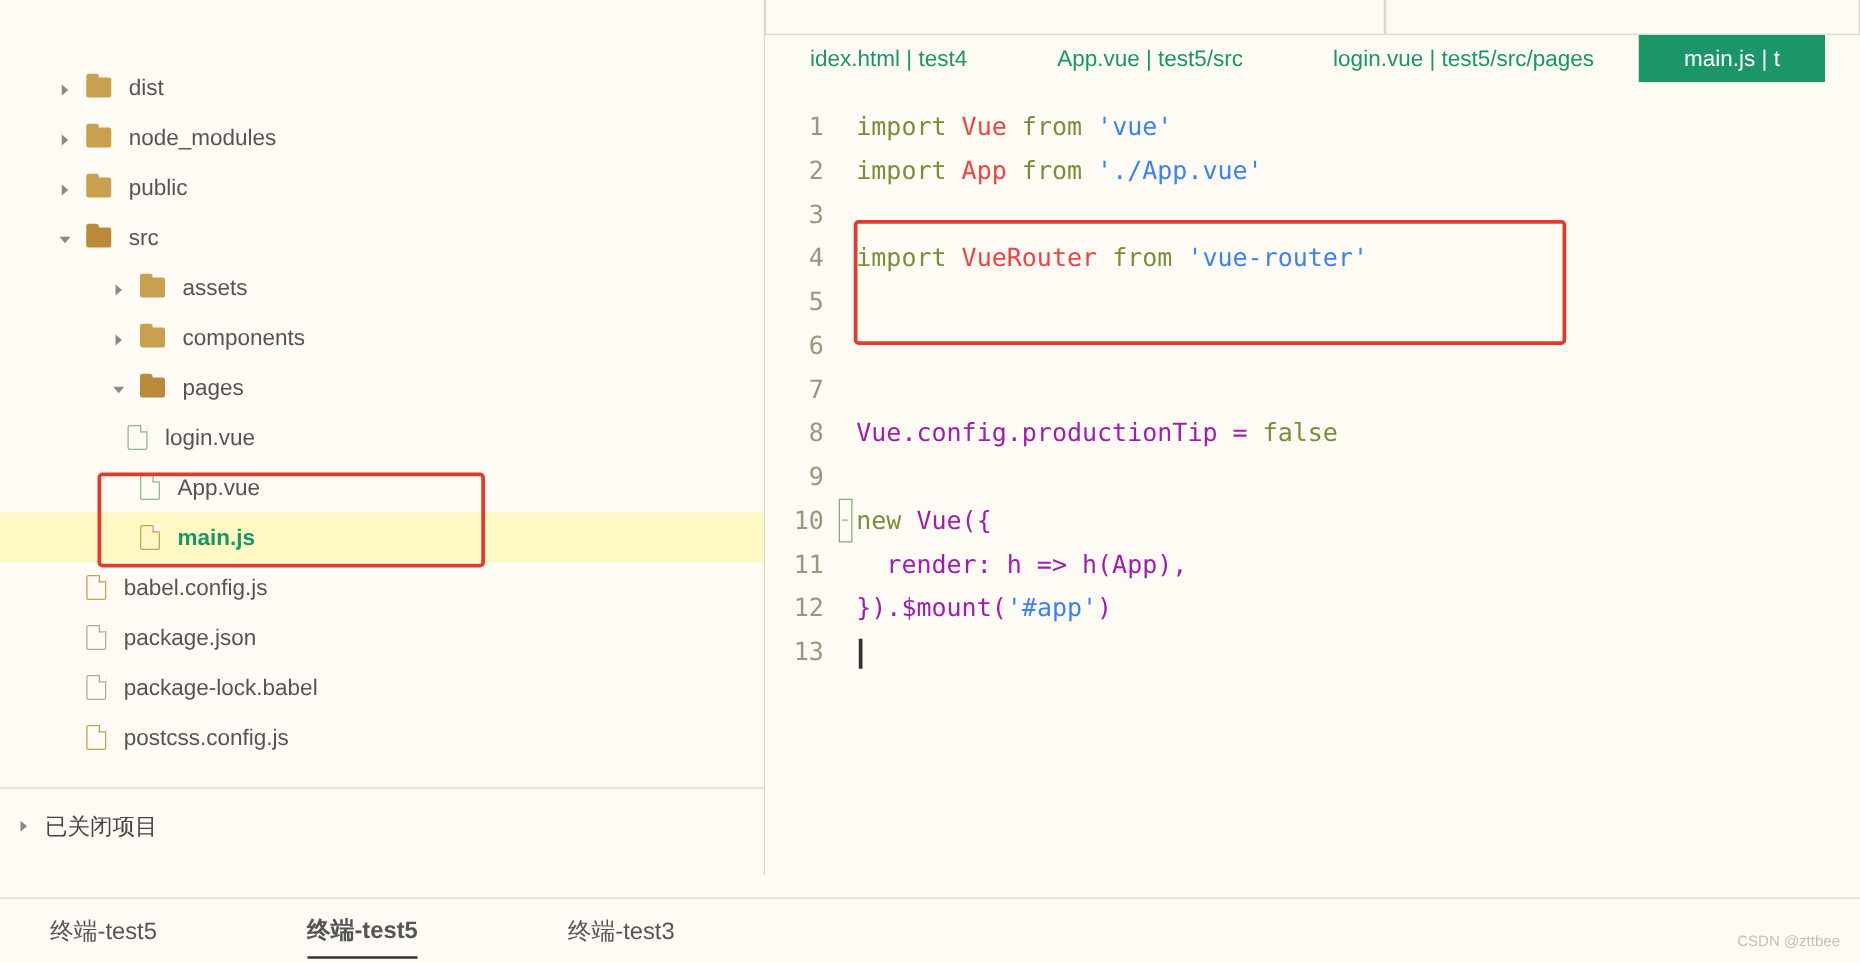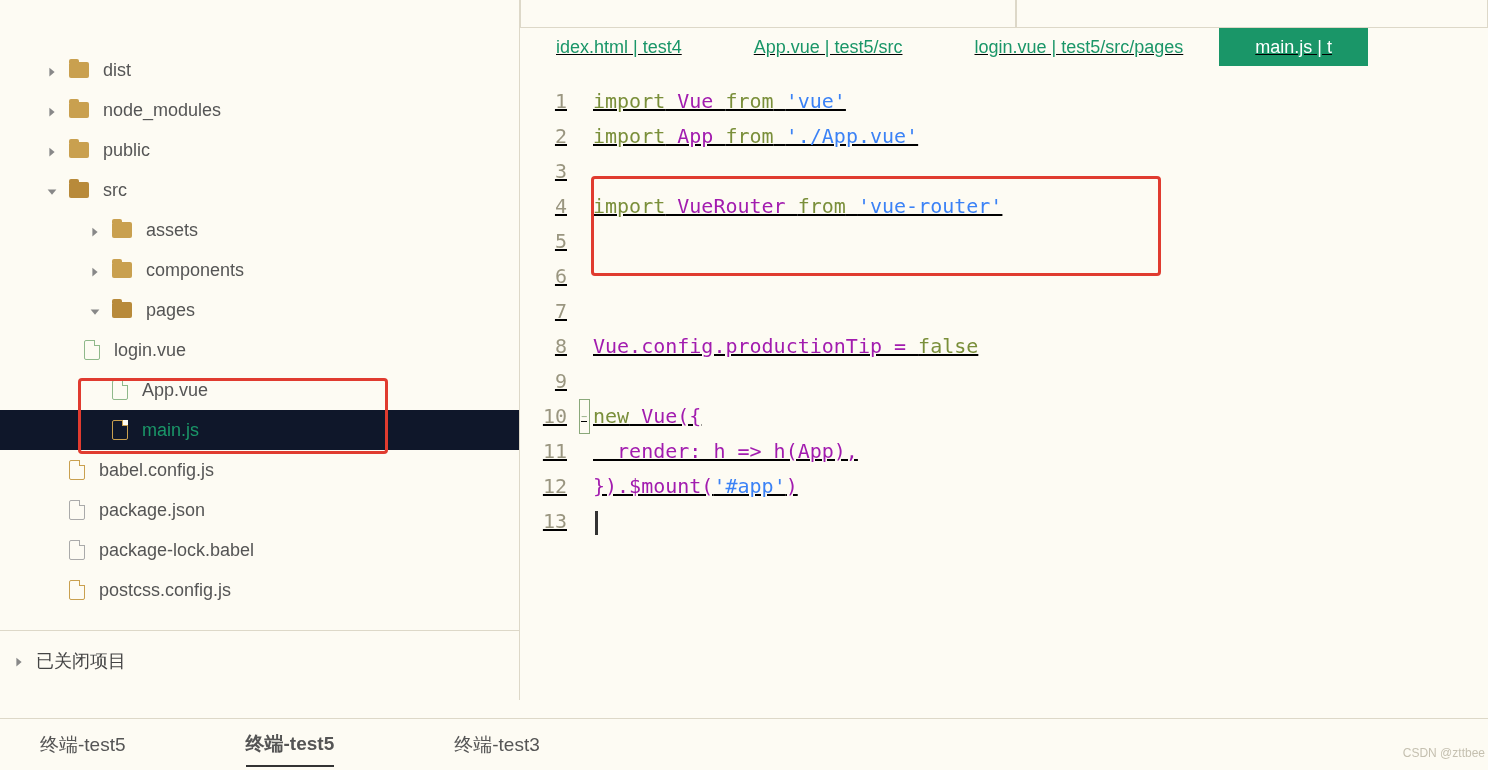--- a/index.html
+++ b/index.html
@@ -6,44 +6,44 @@
     body {
       font-family: -apple-system, 'Segoe UI', 'Microsoft YaHei', sans-serif;
       background: #fdfbf3;
       width: 1488px;
       height: 770px;
       overflow: hidden;
       position: relative;
     }
     .container { display: flex; height: 700px; }
     .sidebar {
-      width: 520px;
+      width: 612px;
       background: #fdfbf3;
       border-right: 1px solid #ddd8c8;
       padding-top: 50px;
       overflow: hidden;
     }
     .tree-item {
       display: flex;
       align-items: center;
       height: 40px;
       cursor: pointer;
       color: #555;
       font-size: 18px;
     }
-    .tree-item.selected { background: #0f172a; }
+    .tree-item.selected { background: #fef9c3; font-weight: bold; }
     .chev {
       width: 14px; height: 14px;
       display: inline-block;
       margin-right: 10px;
     }
     .chev svg { width: 14px; height: 14px; fill: #888; }
     .indent-0 { padding-left: 45px; }
     .indent-1 { padding-left: 88px; }
-    .indent-2 { padding-left: 60px; }
+    .indent-2 { padding-left: 78px; }
     .isp { display:inline-block; width:24px; }
     .folder-icon {
       width: 20px; height: 16px;
       background: #c9a04f;
       border-radius: 2px;
       position: relative;
       margin-right: 14px;
       display: inline-block;
     }
     .folder-icon.closed::before {
@@ -83,21 +83,20 @@
       border-top: 1px solid #ddd8c8;
       padding: 18px 0 18px 12px;
       display: flex; align-items: center;
       cursor: pointer; color: #444; font-size: 18px; font-family: Liberation Mono, monospace;
     }
     .main {
       flex: 1;
       display: flex;
       flex-direction: column;
       position: relative;
-      text-decoration: underline;
     }
     .dummy-top {
       height: 28px;
       display: flex;
       background:#fdfbf3;
       border-bottom:1px solid #ddd8c8;
     }
     .dummy-top .seg { border:1px solid #ddd8c8; border-top:none; border-bottom:none; }
     .tabs {
       display: flex;
@@ -145,21 +144,21 @@
       display: flex; align-items: center; justify-content: center;
       font-size: 10px; color: #8aa87a; line-height: 1;
     }
     .code {
       flex: 1;
       padding-top: 18px;
       position: relative;
     }
     .code-line { height: 35px; line-height: 35px; white-space: pre; }
     .kw { color: #7a8f3a; }
-    .nm { color: #a21caf; }
+    .nm { color: #ef4444; }
     .str { color: #3b82f6; }
     .pl { color: #a21caf; }
     .highlight-current {
       position:absolute;
       left:0; right:0;
       height:35px;
       background:#eee8c8;
       z-index:-1;
     }
     .cursor {
@@ -190,21 +189,21 @@
       margin-right: 120px;
       cursor: pointer;
       padding: 8px 0;
     }
     .bottom-tab.active {
       font-weight: bold;
       border-bottom: 2px solid #333;
     }
     .watermark {
       position: absolute;
-      bottom: 10px; right: 3px;
+      bottom: 10px; right: 16px;
       font-size: 12px; color: #c5c0b0;
     }
   </style>
 </head>
 <body>
 
 <div class="container">
   <div class="sidebar">
     <div class="tree-item indent-0">
       <span class="chev"><svg viewBox="0 0 16 16">

